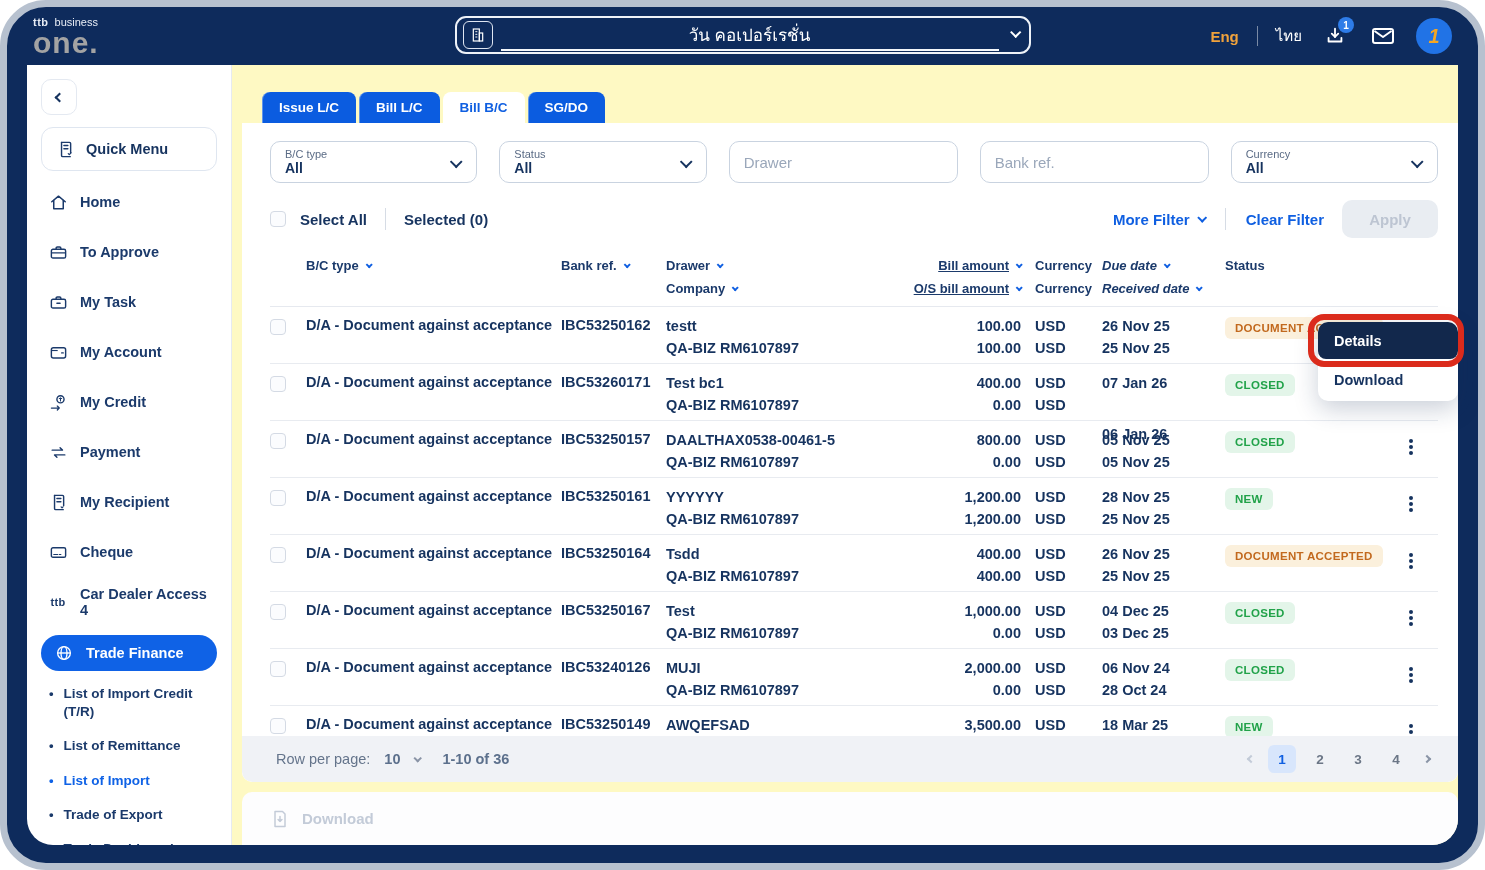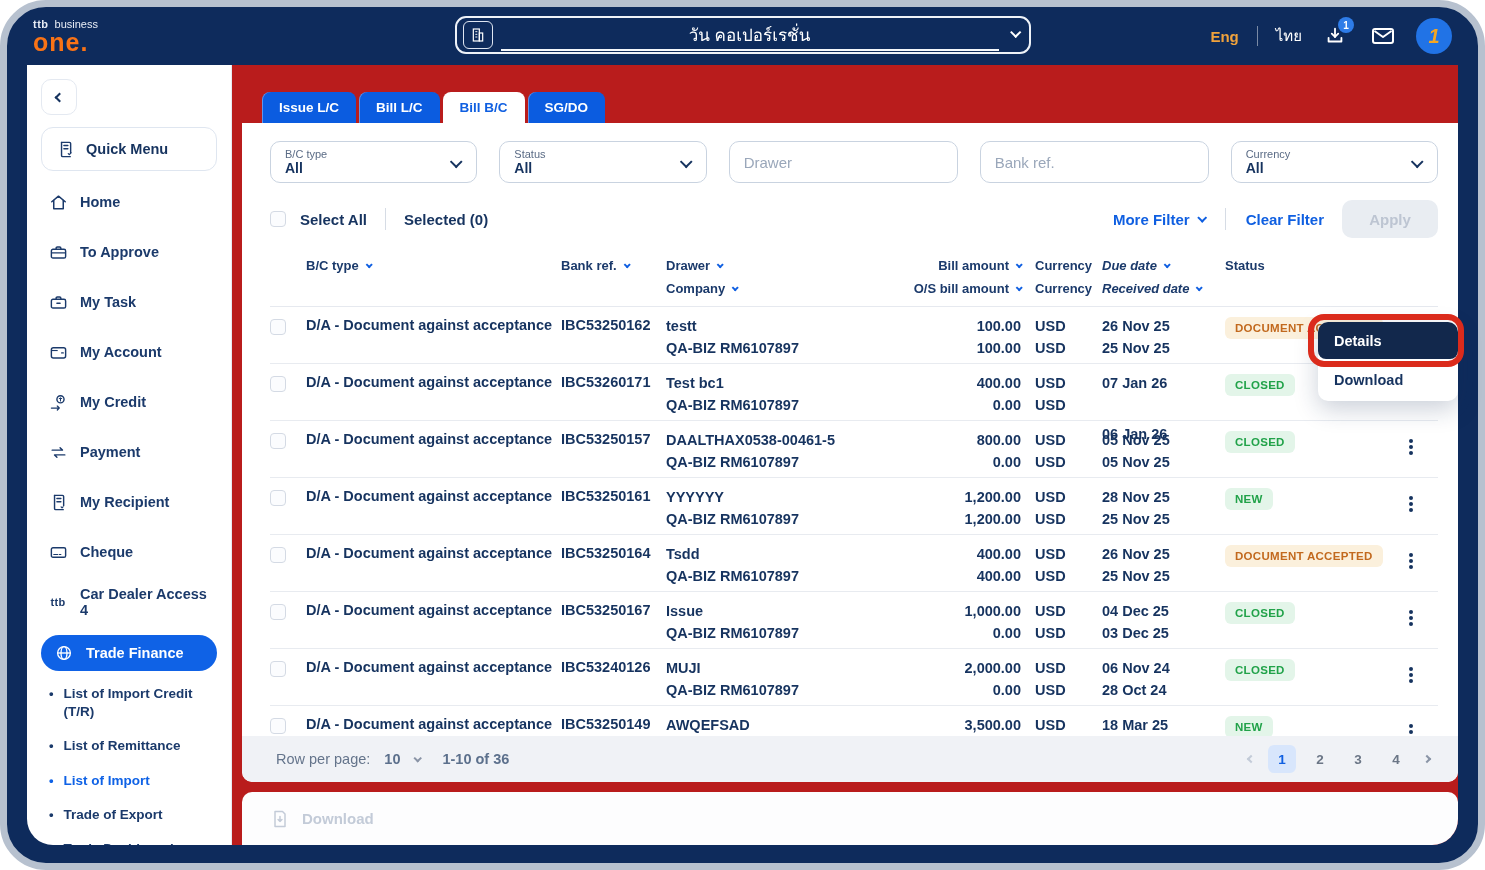--- a/index.html
+++ b/index.html
@@ -5,21 +5,21 @@
   * { margin:0; padding:0; box-sizing:border-box; }
   html,body { width:1485px; height:870px; background:#fff; font-family:"Liberation Sans","DejaVu Sans",sans-serif; }
   .stage { position:relative; width:1485px; height:870px; background:#fff; }
   .frame-inner { position:absolute; inset:7px; border-radius:40px; background:#0e2b5c; overflow:hidden; display:flex; flex-direction:column; }
 
   
   .topbar { height:58px; flex:0 0 58px; display:flex; align-items:center; padding:0 26px; position:relative; color:#fff; }
   .brand { display:flex; flex-direction:column; line-height:1; margin-top:2px; }
   .brand-top { display:flex; align-items:center; gap:6px; font-size:11px; color:#e8edf5; }
   .brand-ttb { font-weight:800; letter-spacing:.5px; }
-  .brand-one { font-size:25px; font-weight:800; letter-spacing:1px; color:#f97316; }
+  .brand-one { font-size:30px; font-weight:800; letter-spacing:1px; color:#a3a3a3; }
   .company { position:absolute; left:50%; top:9px; transform:translateX(-50%); width:576px; height:38px; border:2px solid #eef2f8; border-radius:11px; display:flex; align-items:center; padding:0 10px 0 6px; gap:8px; cursor:pointer; }
   .company-icon-box { width:30px; height:28px; border:1.5px solid #dfe6f2; border-radius:6px; display:flex; align-items:center; justify-content:center; }
   .company-field { flex:1; height:32px; display:flex; align-items:center; justify-content:center; border-bottom:2px solid #f4f7fb; font-size:17px; color:#fff; }
   .chev { display:inline-block; width:8px; height:8px; border-right:2px solid currentColor; border-bottom:2px solid currentColor; transform:rotate(45deg) translateY(-1px); }
   .company .chev { color:#fff; margin-left:4px; margin-top:-4px; }
   .top-right { margin-left:auto; display:flex; align-items:center; gap:18px; }
   .lang-en { color:#f0a23c; font-size:15px; font-weight:700; cursor:pointer; }
   .lang-div { width:1px; height:20px; background:rgba(255,255,255,.45); }
   .lang-th { color:#fff; font-size:15px; cursor:pointer; }
   .icon-btn { position:relative; width:30px; height:30px; display:flex; align-items:center; justify-content:center; cursor:pointer; }
@@ -34,21 +34,21 @@
   .quick { border:1px solid #dfe6f0; border-radius:12px; height:44px; display:flex; align-items:center; gap:10px; padding:0 12px; color:#16335f; font-weight:700; font-size:14.5px; cursor:pointer; margin-bottom:6px; }
   .nav-item { height:50px; display:flex; align-items:center; gap:11px; padding:0 6px; color:#1b3a6b; font-weight:700; font-size:14.5px; cursor:pointer; }
   .nav-item.active { height:36px; margin:8px 0 4px 0; background:#0f62e6; color:#fff; border-radius:18px; padding:0 12px; }
   .nav-ico { width:22px; display:flex; justify-content:center; flex:0 0 22px; }
   .ttb-mini { font-weight:800; font-size:11px; letter-spacing:.3px; }
   .subnav { list-style:none; margin-top:6px; }
   .subnav li { display:flex; gap:10px; padding:8px 2px 8px 8px; font-size:13.5px; font-weight:700; color:#1b3a6b; cursor:pointer; line-height:1.35; }
   .subnav li .bullet { color:#1b3a6b; font-size:13px; line-height:1.4; }
   .subnav li.active, .subnav li.active .bullet { color:#0f62e6; }
 
-  .main { flex:1; background:#b91c1c; display:flex; flex-direction:column; min-width:0; }
+  .main { flex:1; background:#fef9c3; display:flex; flex-direction:column; min-width:0; }
 
   
   .tabs { display:flex; gap:3px; margin:27px 0 0 30px; }
   .tab { height:31px; padding:0 17px; background:#0b5ce0; color:#fff; font-size:13.5px; font-weight:700; display:flex; align-items:center; border-radius:8px 8px 0 0; cursor:pointer; box-shadow:inset 1px 0 0 rgba(255,255,255,.35); }
   .tab.active { background:#fff; color:#0f5fe1; box-shadow:none; }
 
   
   .card { background:#fff; margin-left:10px; border-radius:0 0 10px 10px; height:660px; display:flex; flex-direction:column; padding:18px 20px 0 28px; overflow:hidden; }
   .filters { display:flex; gap:22px; }
   .fbox { flex:1; height:42px; border:1px solid #c9d3e0; border-radius:10px; padding:4px 14px; display:flex; align-items:center; cursor:pointer; background:#fff; }
@@ -69,21 +69,21 @@
   .link-blue { color:#0f5fe1; font-size:15px; font-weight:700; cursor:pointer; display:flex; align-items:center; gap:8px; }
   .link-blue .chev { width:7px; height:7px; margin-top:-2px; }
   .btn-apply { width:96px; height:38px; border:none; border-radius:10px; background:#e9edf2; color:#bdc5d2; font-size:15px; font-weight:700; cursor:default; font-family:inherit; }
 
   
   .grid-row { display:grid; grid-template-columns:36px 255px 105px 235px 120px 75px 115px 180px 40px; align-items:start; }
   .thead { margin-top:14px; padding:12px 0 10px 0; border-bottom:1px solid #e6e9ef; color:#1b3a6b; font-size:13px; font-weight:700; }
   .thead .hcell { display:flex; flex-direction:column; gap:8px; }
   .hline { display:flex; align-items:center; gap:7px; }
   .hline .chev { color:#0f5fe1; width:5px; height:5px; border-width:2px; cursor:pointer; }
-  .hright { justify-content:flex-end; text-align:left; }
+  .hright { justify-content:flex-end; text-align:left;text-decoration:underline; }
   .trows { flex:1; overflow:hidden; }
   .trow { padding:10px 0 0 0; height:57px; border-bottom:1px solid #e8ebf0; color:#16335f; font-size:14.5px; font-weight:600; }
   .trow:last-child { border-bottom:none; }
   .c2 { display:flex; flex-direction:column; gap:3px; line-height:1.3; }
   .c2.right { text-align:right; }
   .trow .cbx { margin-top:2px; }
   .badge { display:inline-block; font-size:11.5px; font-weight:700; letter-spacing:.3px; padding:5px 10px; border-radius:6px; white-space:nowrap; }
   .badge.orange { color:#c2691e; background:#fbf0dc; }
   .badge.green { color:#21a249; background:#e3f5e9; }
   .kebab { width:4px; height:4px; border-radius:50%; background:#16335f; box-shadow:0 -6px 0 #16335f, 0 6px 0 #16335f; margin:14px auto 0 auto; cursor:pointer; }
@@ -561,21 +561,21 @@
                 </span>
                 <span style="padding-left:14px;"><span class="badge orange">DOCUMENT ACCEPTED</span></span>
                 <span class="kebab"></span>
               </div>
 
               <div class="grid-row trow">
                 <span class="cbx"></span>
                 <span>D/A - Document against acceptance</span>
                 <span>IBC53250167</span>
                 <span class="c2">
-                  <span>Issue</span>
+                  <span>Test</span>
                   <span>QA-BIZ RM6107897</span>
                 </span>
                 <span class="c2 right">
                   <span>1,000.00</span>
                   <span>0.00</span>
                 </span>
                 <span class="c2" style="padding-left:14px;">
                   <span>USD</span>
                   <span>USD</span>
                 </span>

